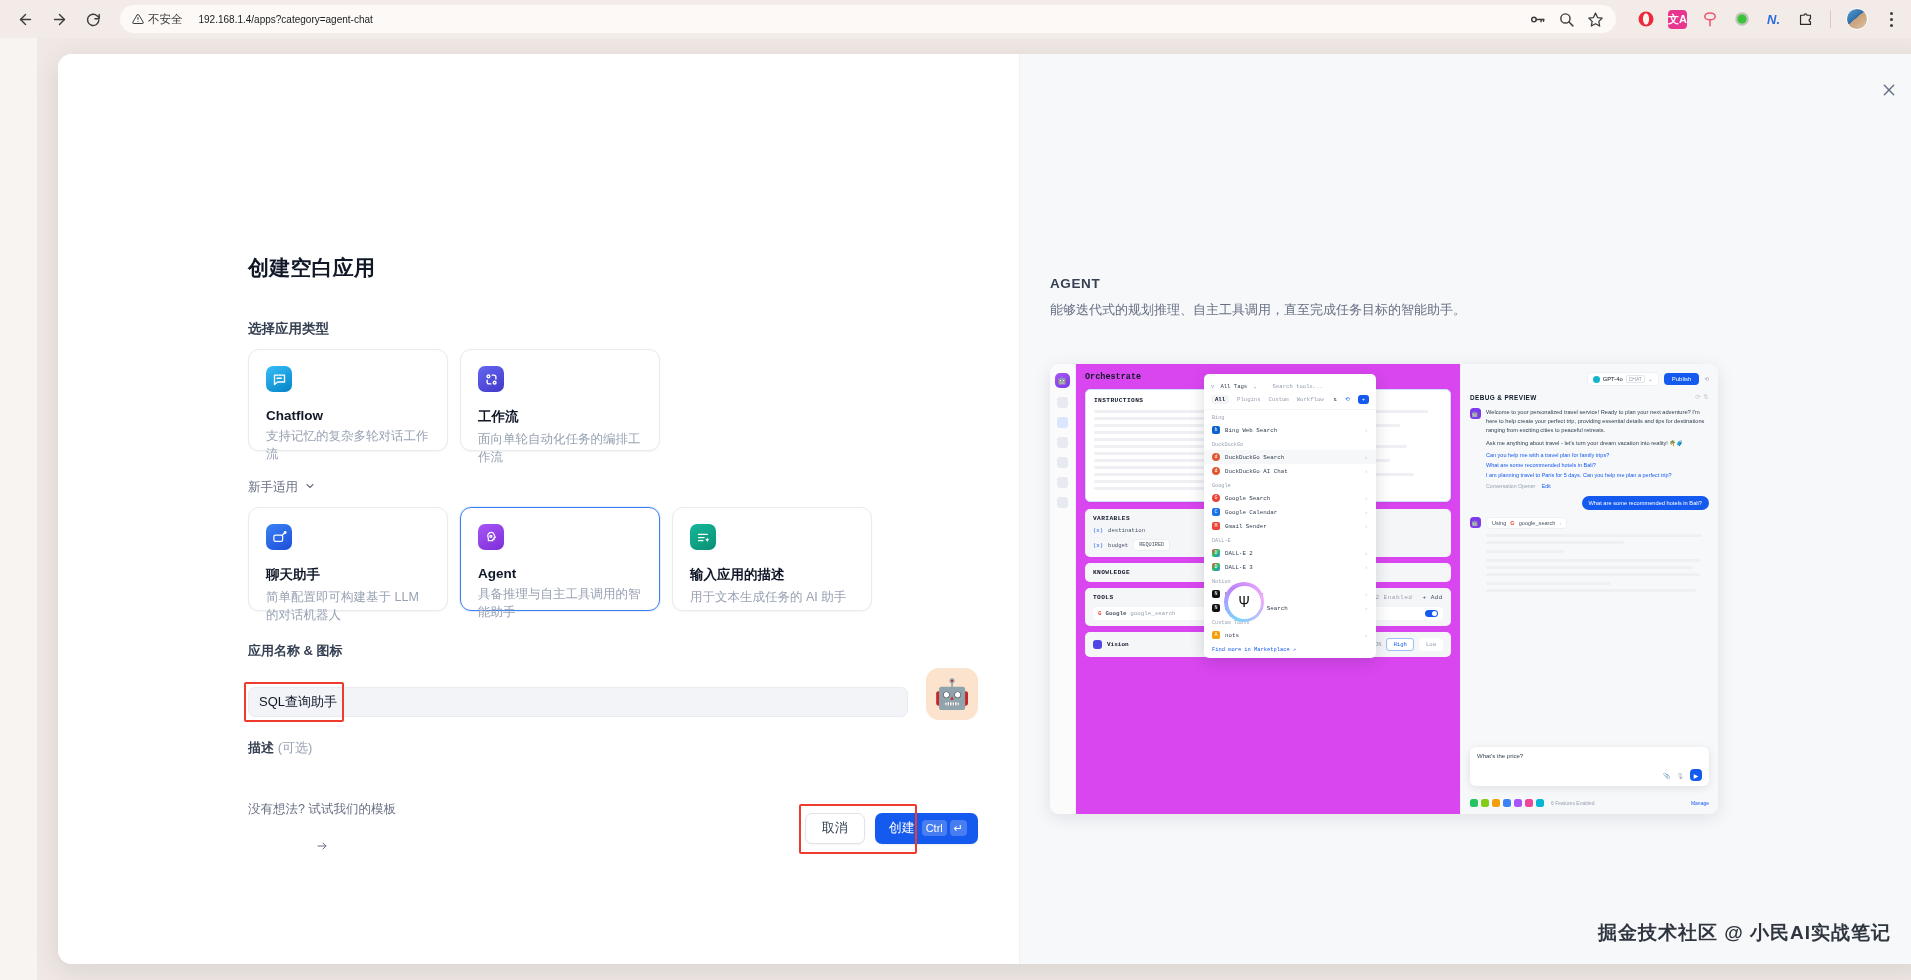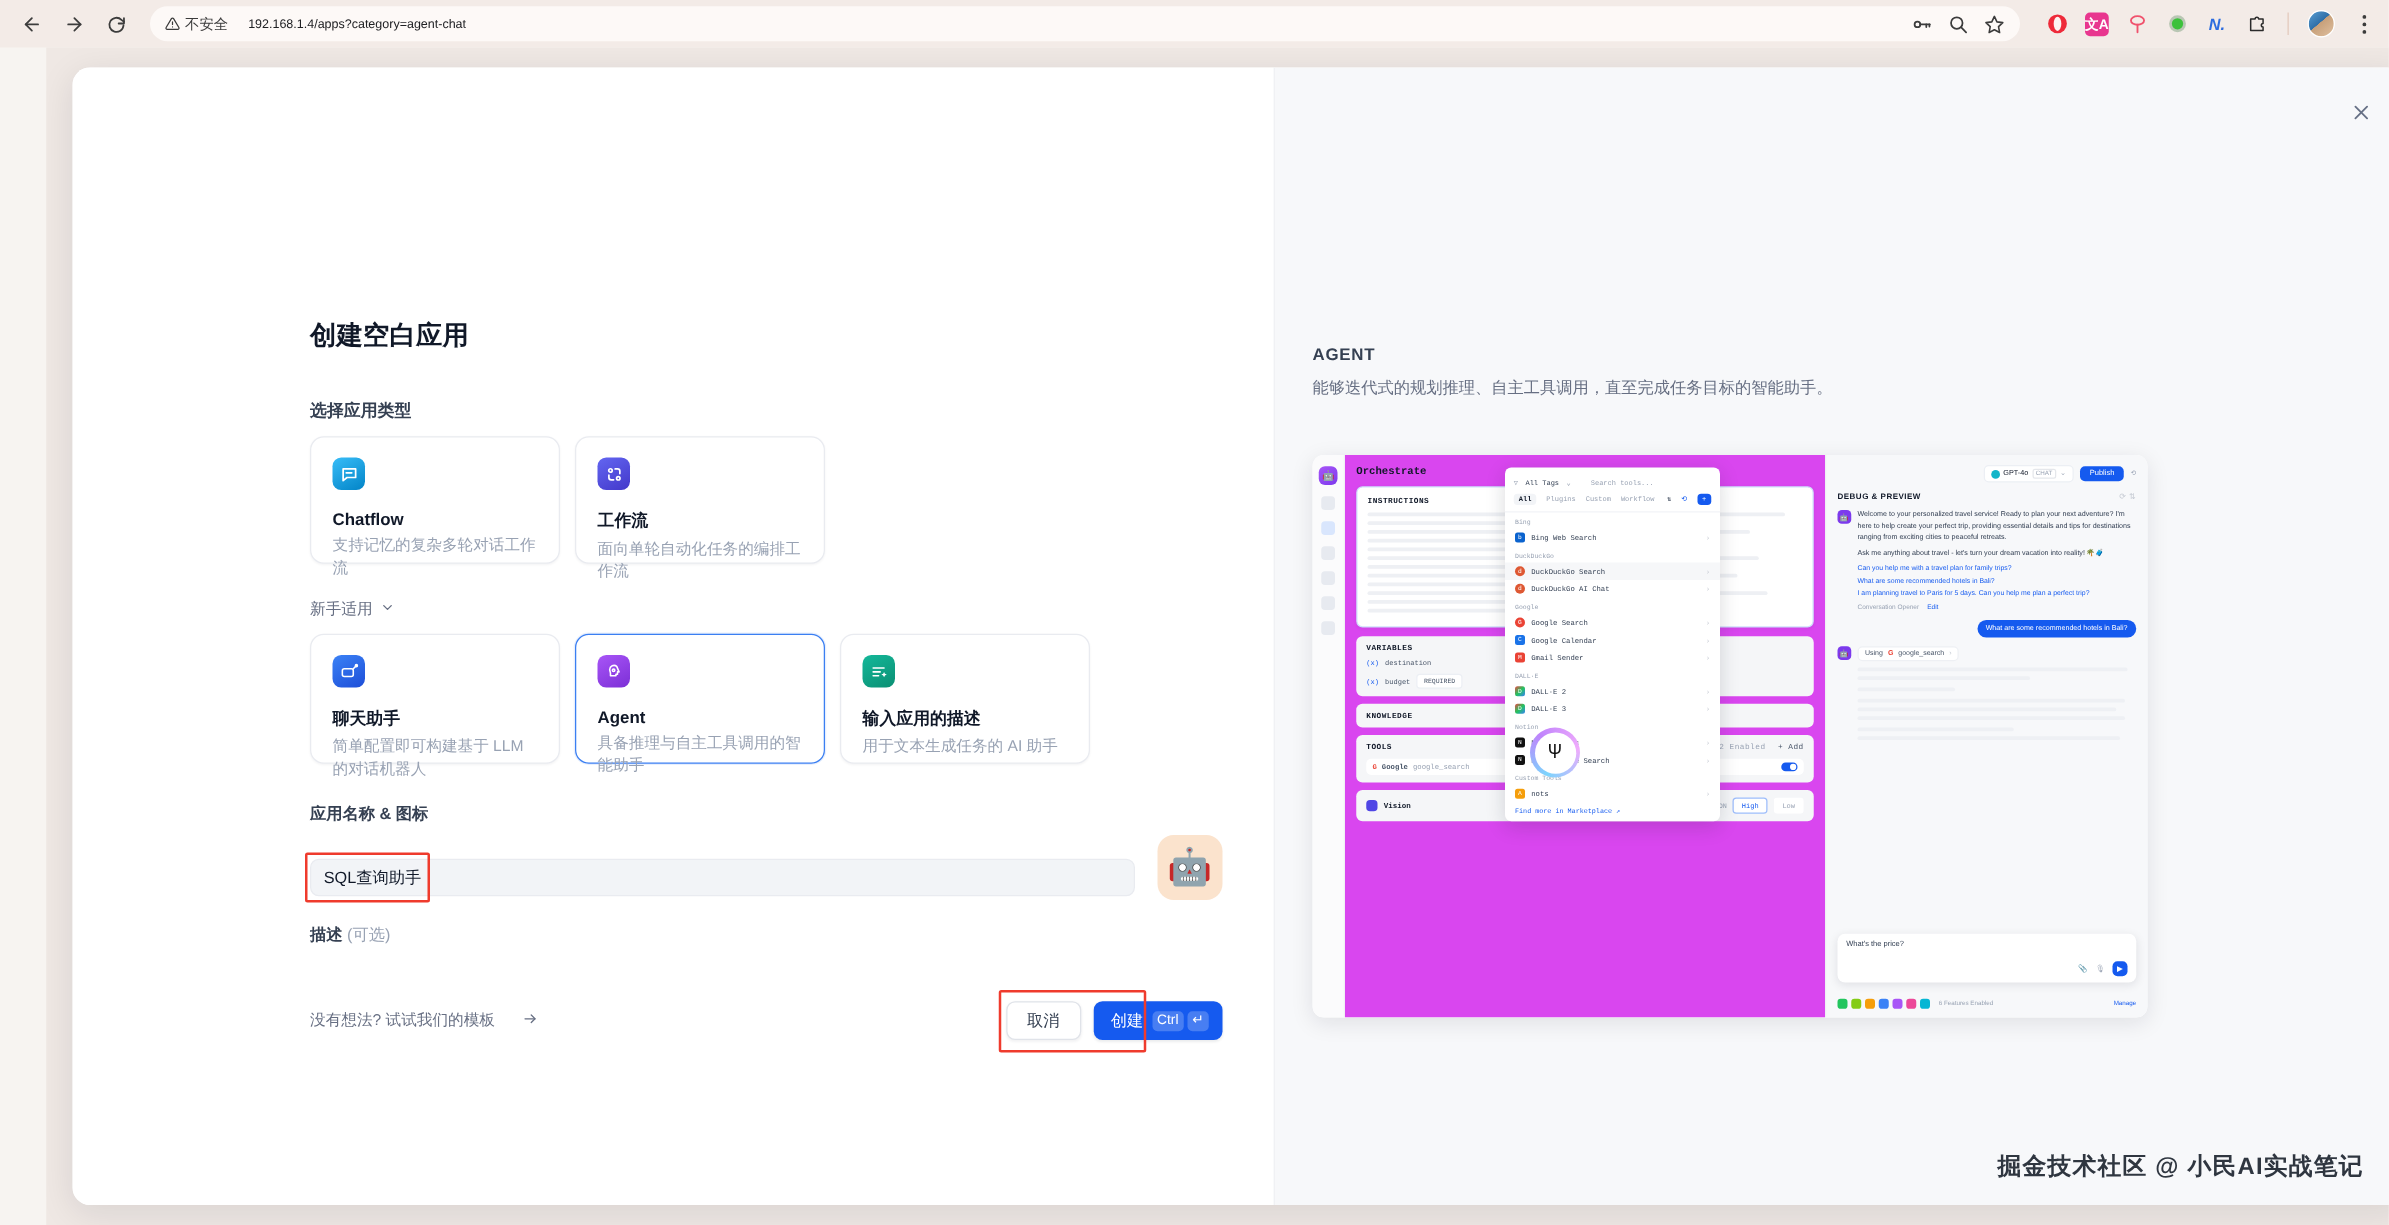--- a/index.html
+++ b/index.html
@@ -165,21 +165,21 @@
     resize: none; outline: none;
   }
   .desc-area::placeholder { color: #a7aebc; }
 
   .footer-row {
     display: flex; align-items: center; justify-content: space-between;
     margin-top: 44px;
   }
   .tpl-link {
     font-size: 12.5px; color: #676f83;
-    display: flex; align-items: center; gap: 22px;
+    display: flex; align-items: center; gap: 22px; flex-direction: column;
   }
   .tpl-link svg { width: 12px; height: 12px; }
   .btn-group { display: flex; align-items: center; gap: 10px; position: relative; }
   .btn {
     height: 31px; border-radius: 7px;
     font-size: 13px; font-weight: 500;
     display: flex; align-items: center; justify-content: center;
     padding: 0 16px;
     font-family: inherit;
   }

